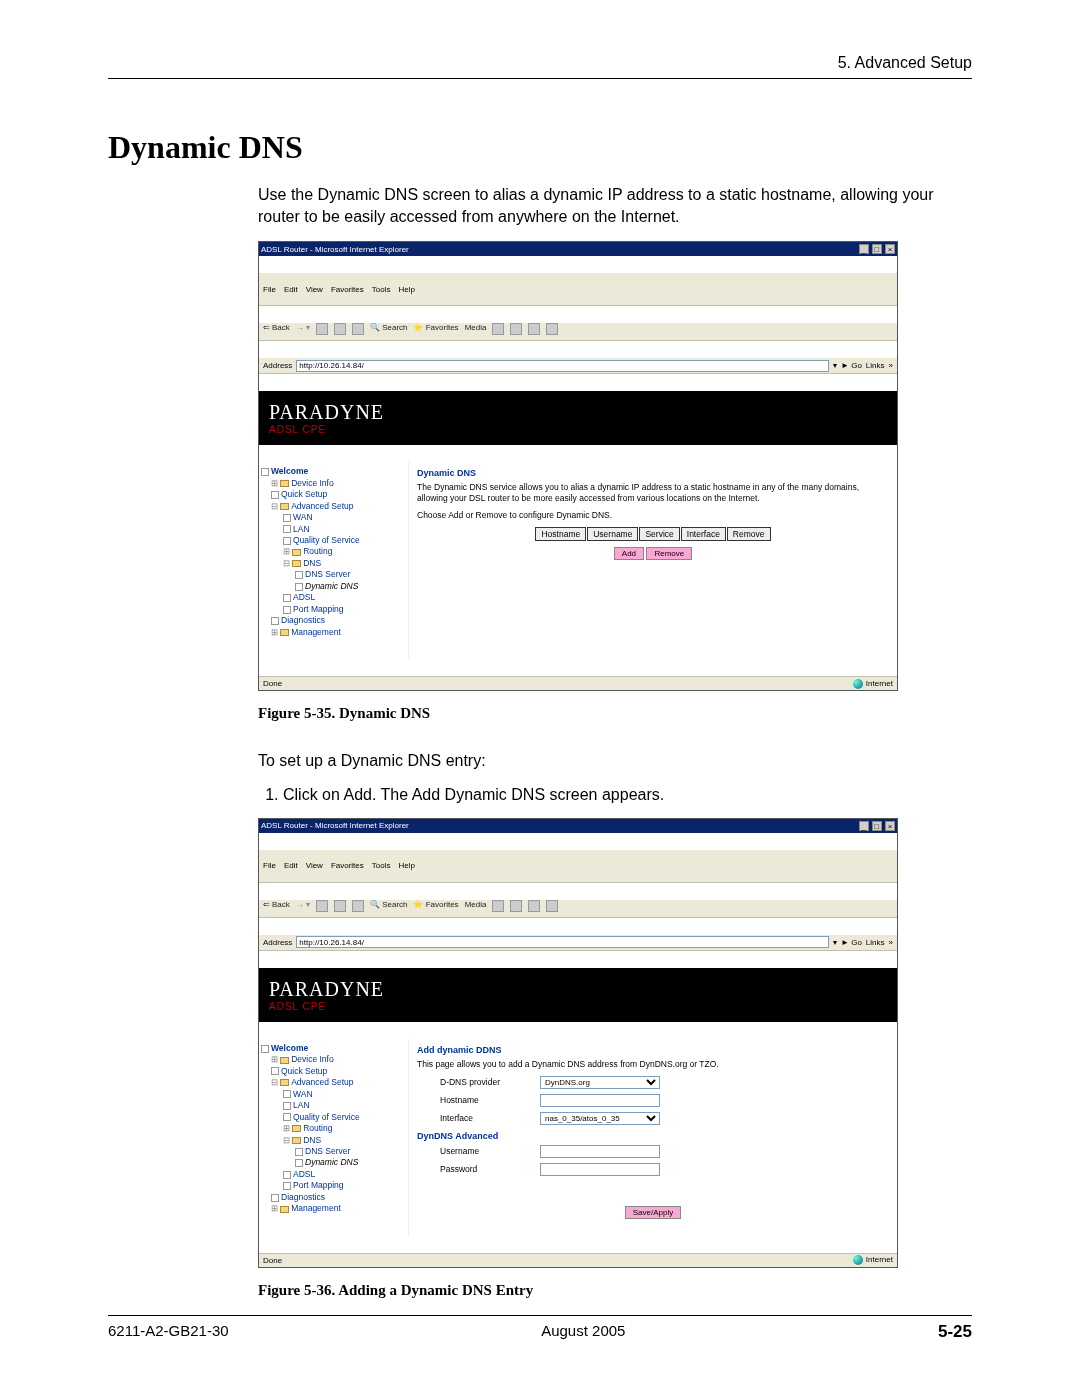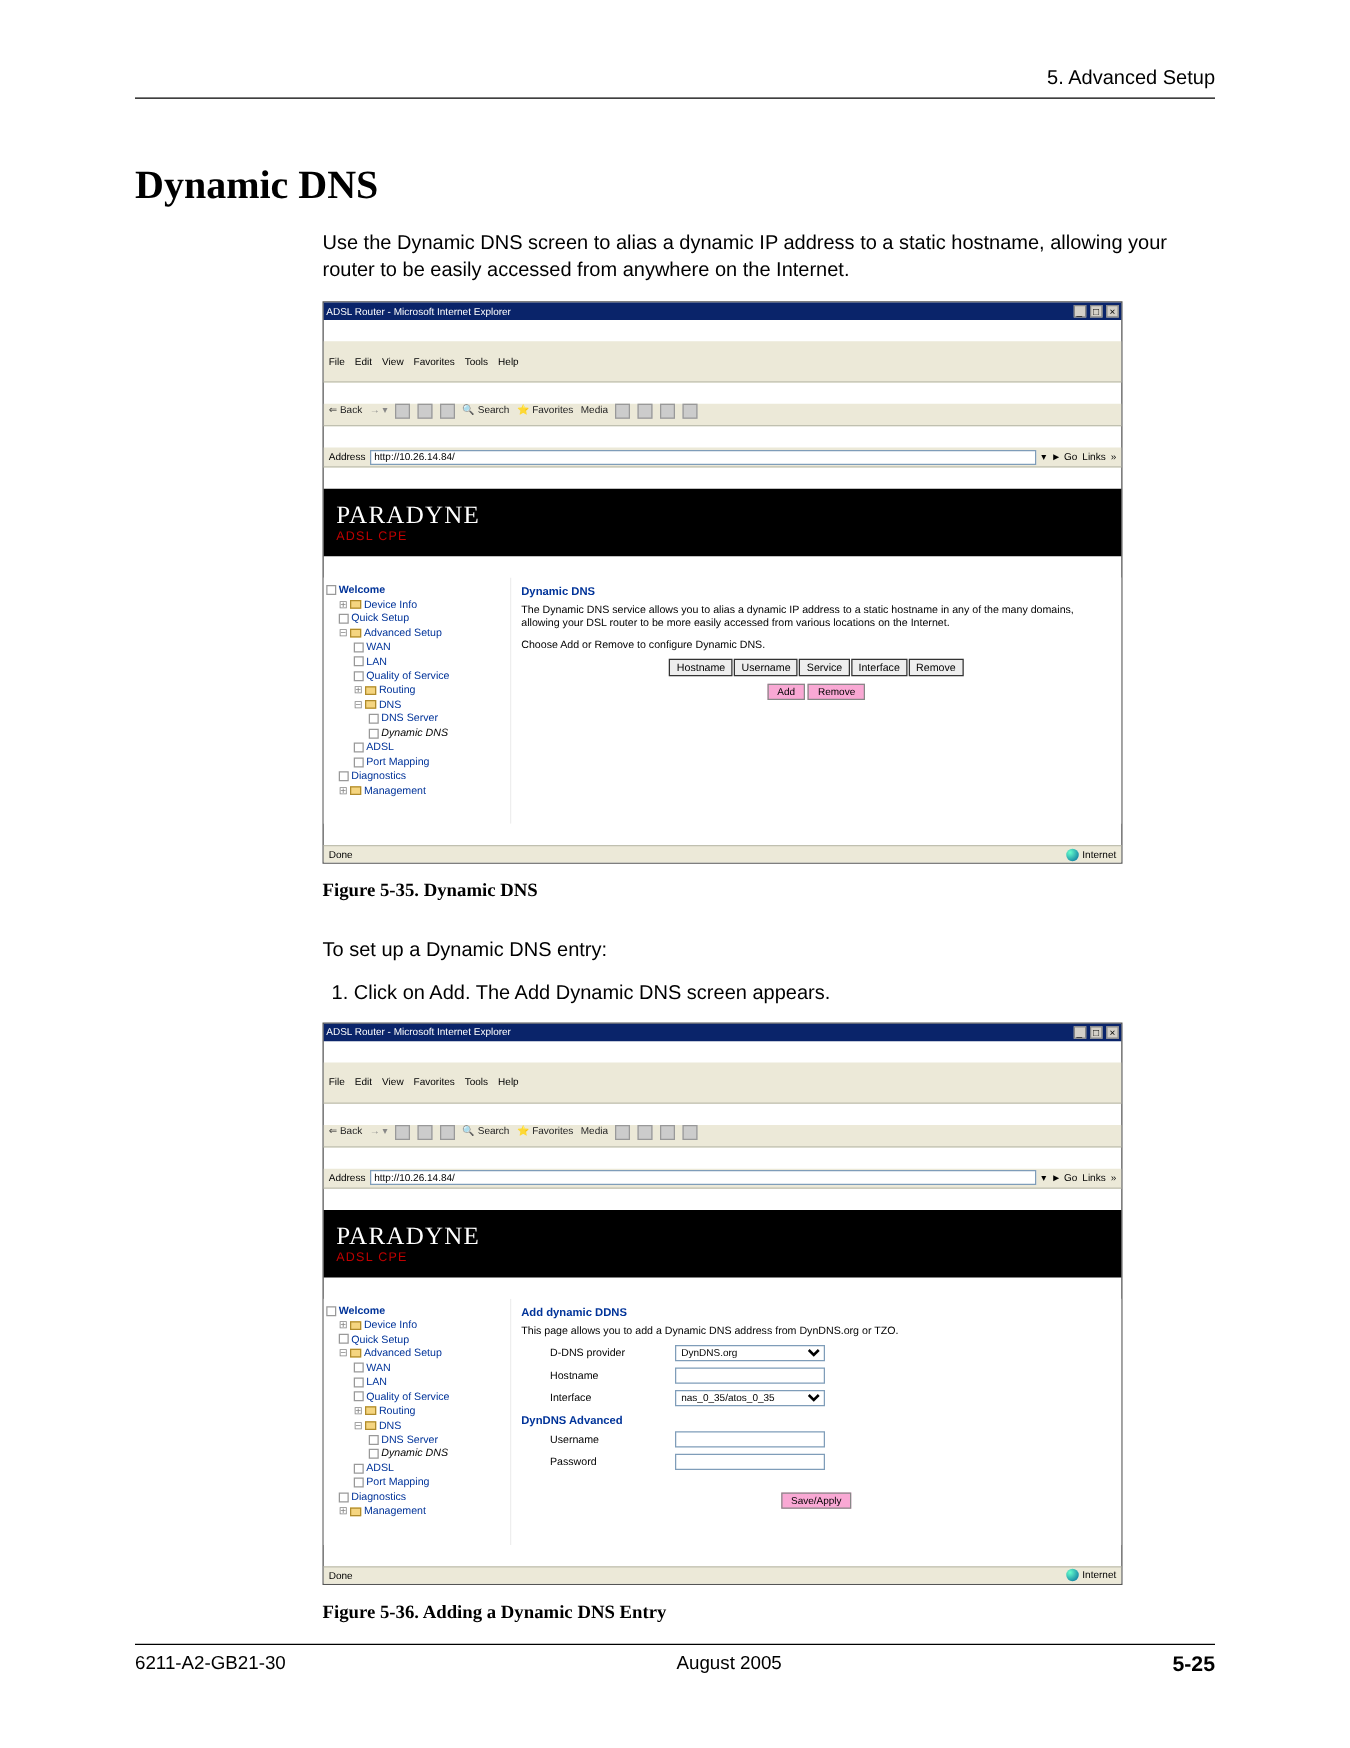--- a/index.html
+++ b/index.html
@@ -416,21 +416,21 @@
         </div>
         <h4 style="margin-top:6px">DynDNS Advanced</h4>
         <div class="formrow">
           <label>Username</label>
           <input type="text" style="">
         </div>
         <div class="formrow">
           <label>Password</label>
           <input type="password" style="">
         </div>
-        <div class="btnrow" style="margin-top:18px">
+        <div class="btnrow" style="margin-top:30px">
           <button>Save/Apply</button>
         </div>
       </div>
     </div>
     <div class="statusbar">
       <span>Done</span>
       <span><span class="globe"></span><span>Internet</span></span>
     </div>
   </div>
   <div class="fig-caption">Figure 5-36.   Adding a Dynamic DNS Entry</div>

